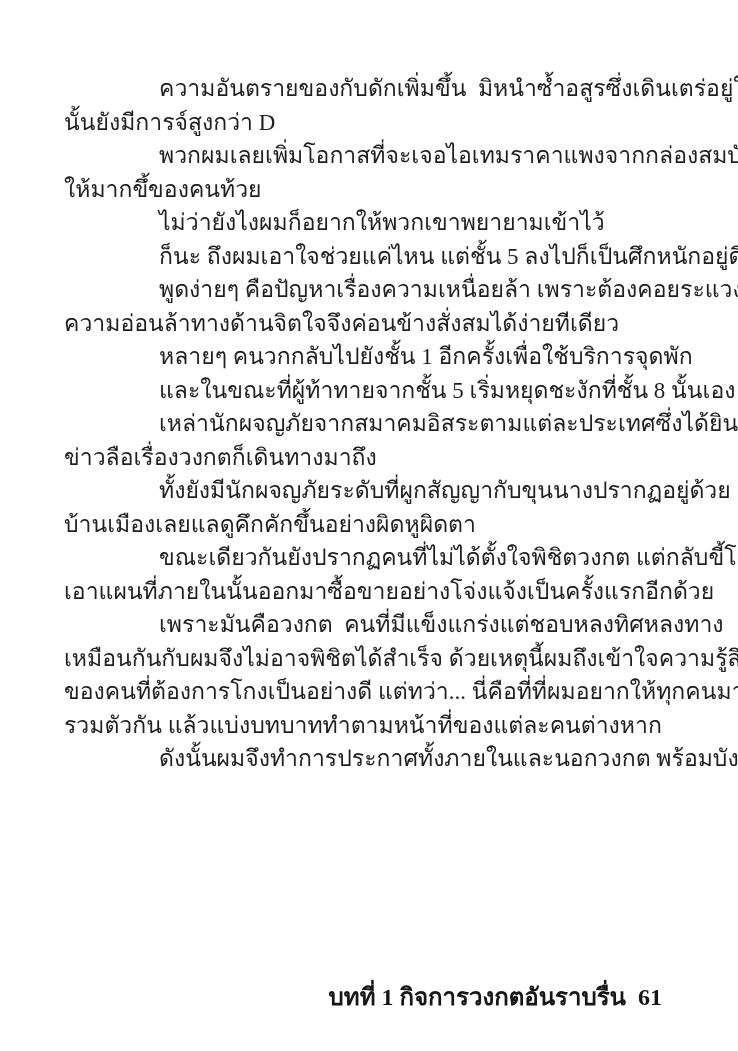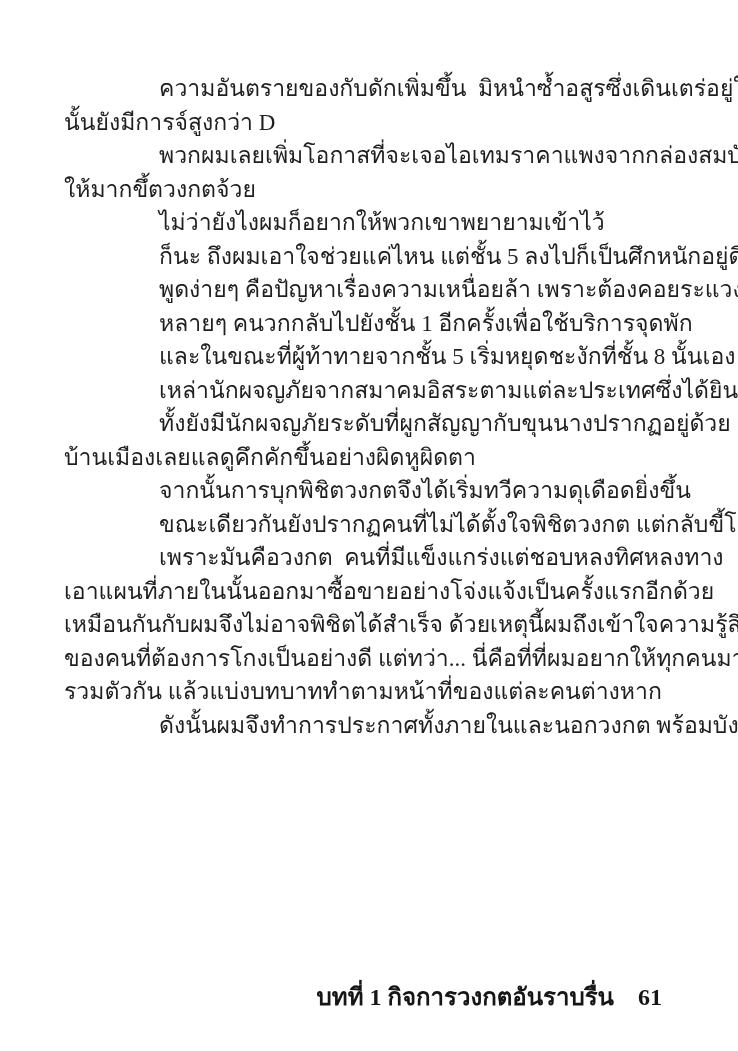--- a/index.html
+++ b/index.html
@@ -38,44 +38,45 @@
   .page-footer {
     position: absolute;
     top: 950px;
     right: 76px;
     font-size: 24px;
     font-weight: bold;
     color: #161616;
     white-space: pre;
   }
   .page-footer .pgnum {
-    margin-left: 24px;
+    margin-left: 12px;
   }
 </style>
 </head>
 <body>
 
 <div class="page" style="background: rgb(255, 255, 255);">
   <div class="text-body" style="color: rgb(31, 31, 31);">
       <div class="line indent">ความอันตรายของกับดักเพิ่มขึ้น  มิหนำซ้ำอสูรซึ่งเดินเตร่อยู่ใน</div>
       <div class="line">นั้นยังมีการจ์สูงกว่า D</div>
       <div class="line indent">พวกผมเลยเพิ่มโอกาสที่จะเจอไอเทมราคาแพงจากกล่องสมบัติ</div>
-      <div class="line">ให้มากขึ้ตวงกตจ้วย</div>
+      <div class="line">ให้มากขึ้ของคนท้วย</div>
       <div class="line indent">ไม่ว่ายังไงผมก็อยากให้พวกเขาพยายามเข้าไว้</div>
       <div class="line indent">ก็นะ ถึงผมเอาใจช่วยแค่ไหน แต่ชั้น 5 ลงไปก็เป็นศึกหนักอยู่ดี</div>
       <div class="line indent">พูดง่ายๆ คือปัญหาเรื่องความเหนื่อยล้า เพราะต้องคอยระแวงอสูร</div>
+      <div class="line">ความอ่อนล้าทางด้านจิตใจจึงค่อนข้างสั่งสมได้ง่ายทีเดียว</div>
       <div class="line indent">หลายๆ คนวกกลับไปยังชั้น 1 อีกครั้งเพื่อใช้บริการจุดพัก</div>
       <div class="line indent">และในขณะที่ผู้ท้าทายจากชั้น 5 เริ่มหยุดชะงักที่ชั้น 8 นั้นเอง</div>
       <div class="line indent">เหล่านักผจญภัยจากสมาคมอิสระตามแต่ละประเทศซึ่งได้ยิน</div>
+      <div class="line">ข่าวลือเรื่องวงกตก็เดินทางมาถึง</div>
       <div class="line indent">ทั้งยังมีนักผจญภัยระดับที่ผูกสัญญากับขุนนางปรากฏอยู่ด้วย</div>
       <div class="line">บ้านเมืองเลยแลดูคึกคักขึ้นอย่างผิดหูผิดตา</div>
-      <div class="line indent">จากนั้นการบุกพิชิตวงกตจึงได้เริ่มทวีความดุเดือดยิ่งขึ้น</div>
       <div class="line indent">ขณะเดียวกันยังปรากฏคนที่ไม่ได้ตั้งใจพิชิตวงกต แต่กลับขี้โกง</div>
+      <div class="line">เอาแผนที่ภายในนั้นออกมาซื้อขายอย่างโจ่งแจ้งเป็นครั้งแรกอีกด้วย</div>
       <div class="line indent">เพราะมันคือวงกต  คนที่มีแข็งแกร่งแต่ชอบหลงทิศหลงทาง</div>
-      <div class="line">เอาแผนที่ภายในนั้นออกมาซื้อขายอย่างโจ่งแจ้งเป็นครั้งแรกอีกด้วย</div>
       <div class="line">เหมือนกันกับผมจึงไม่อาจพิชิตได้สำเร็จ ด้วยเหตุนี้ผมถึงเข้าใจความรู้สึก</div>
       <div class="line">ของคนที่ต้องการโกงเป็นอย่างดี แต่ทว่า... นี่คือที่ที่ผมอยากให้ทุกคนมา</div>
       <div class="line">รวมตัวกัน แล้วแบ่งบทบาททำตามหน้าที่ของแต่ละคนต่างหาก</div>
       <div class="line indent">ดังนั้นผมจึงทำการประกาศทั้งภายในและนอกวงกต พร้อมบังคับ</div>
     </div>
   <div class="page-footer">
     <span>บทที่ 1 กิจการวงกตอันราบรื่น</span><span class="pgnum">61</span>
   </div>
 </div>
 

